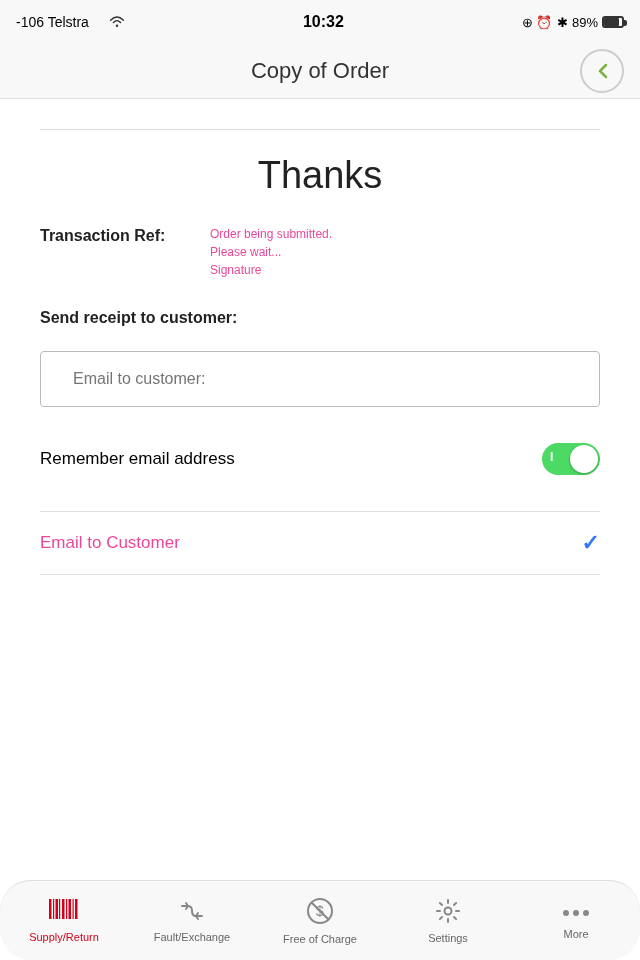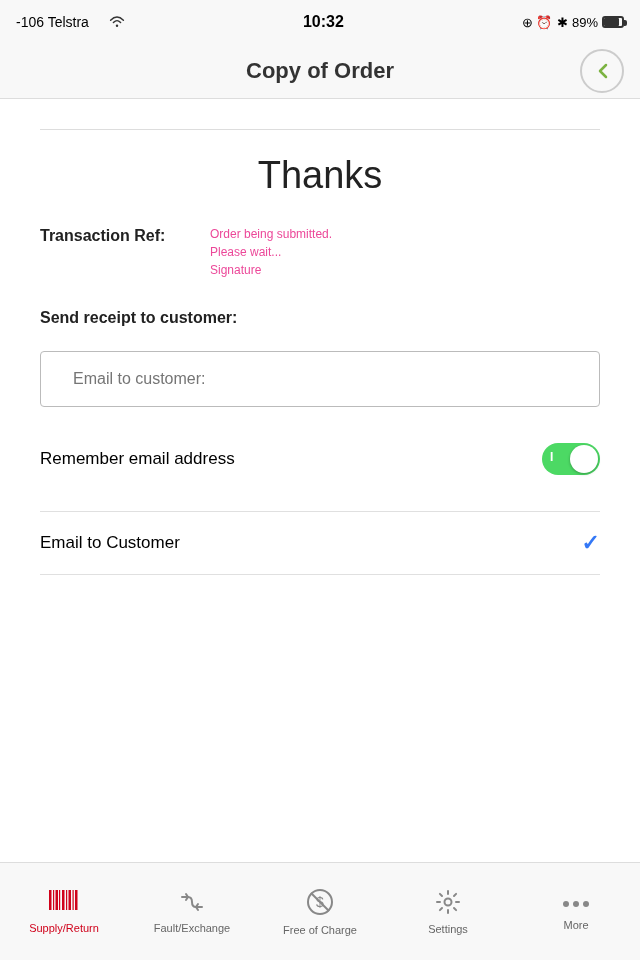--- a/index.html
+++ b/index.html
@@ -56,21 +56,21 @@
       height: 55px;
       background: #f8f8f8;
       border-bottom: 1px solid #ddd;
       display: flex;
       align-items: center;
       justify-content: center;
       position: relative;
     }
     .header-title {
       font-size: 22px;
-      font-weight: 700;
+      font-weight: 400;
       color: #333;
     }
     .header-btn {
       position: absolute;
       right: 16px;
       width: 44px;
       height: 44px;
       border-radius: 50%;
       border: 2px solid #ccc;
       background: #f8f8f8;
@@ -184,21 +184,21 @@
     .checkbox-row {
       display: flex;
       align-items: center;
       justify-content: space-between;
       padding: 18px 0;
       border-bottom: 1px solid #e0e0e0;
       margin-bottom: 24px;
     }
     .checkbox-label {
       font-size: 17px;
-      color: #000000;
+      color: #ec4899;
     }
     .checkmark {
       color: #3478f6;
       font-size: 22px;
       font-weight: bold;
     }
 
     .info-text {
       font-size: 15px;
       color: #555;
@@ -208,25 +208,26 @@
       color: #3478f6;
       text-decoration: none;
     }
 
     
     .tab-bar {
       position: absolute;
       bottom: 0;
       left: 0;
       right: 0;
-      height: 98px;
+      height: 80px;
       background: #f8f8f8;
       border-top: 1px solid #ddd;
       display: flex;
       align-items: center;
+      border-radius: 31px;
     }
     .tab-item {
       flex: 1;
       display: flex;
       flex-direction: column;
       align-items: center;
       justify-content: center;
       gap: 4px;
       cursor: pointer;
       height: 100%;

